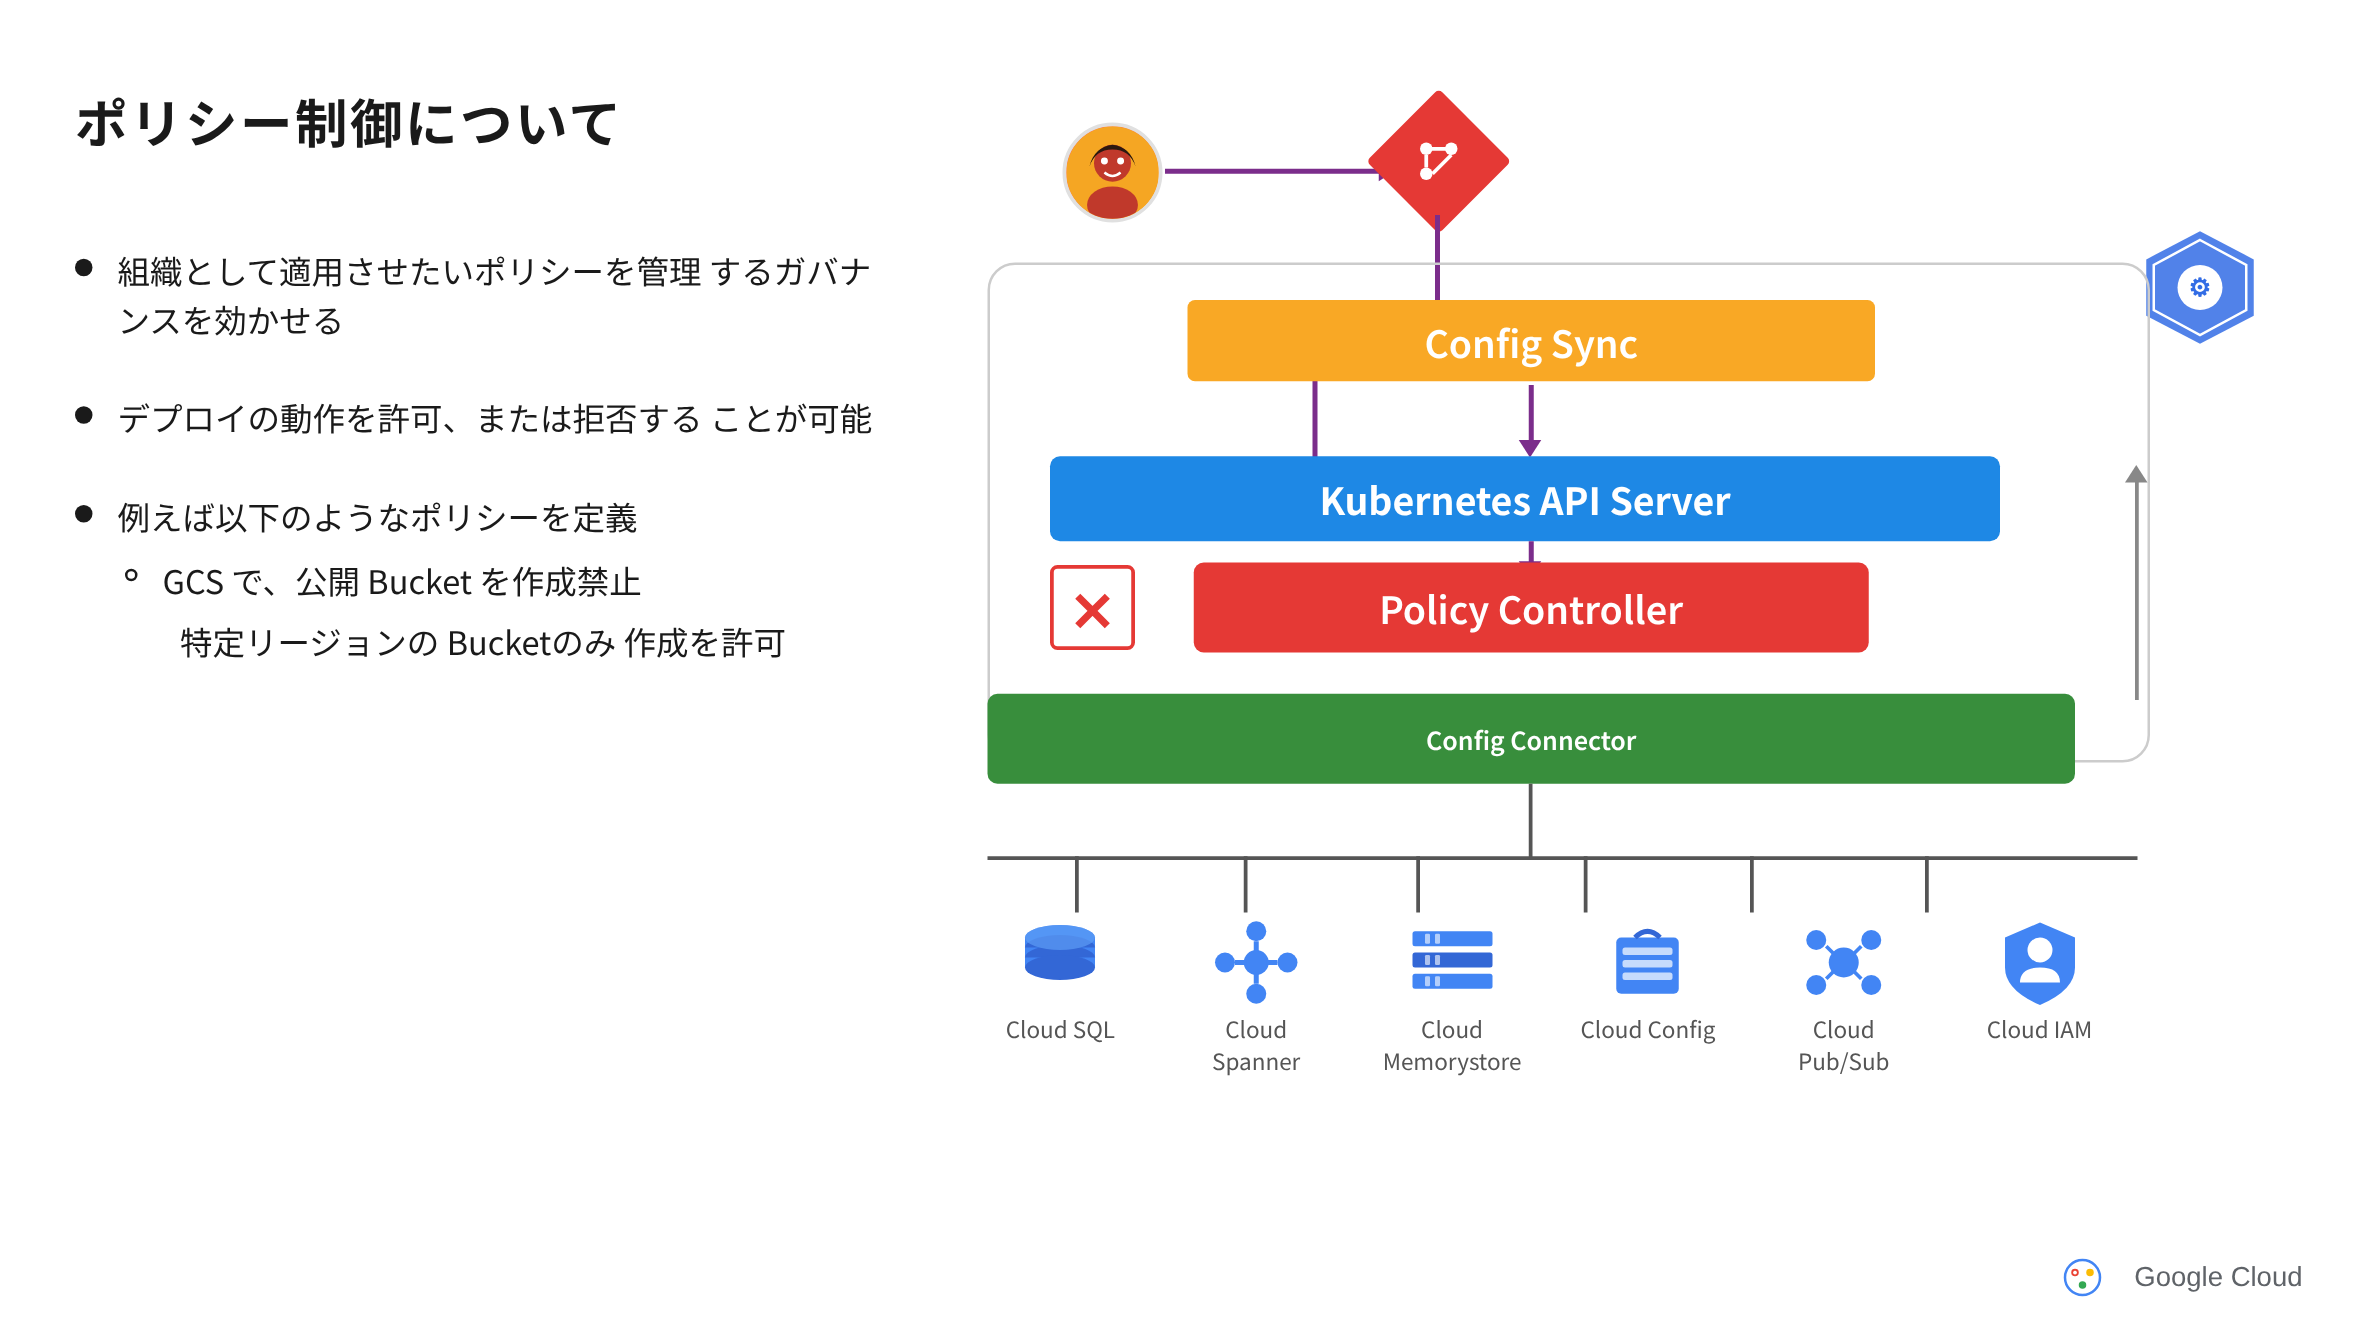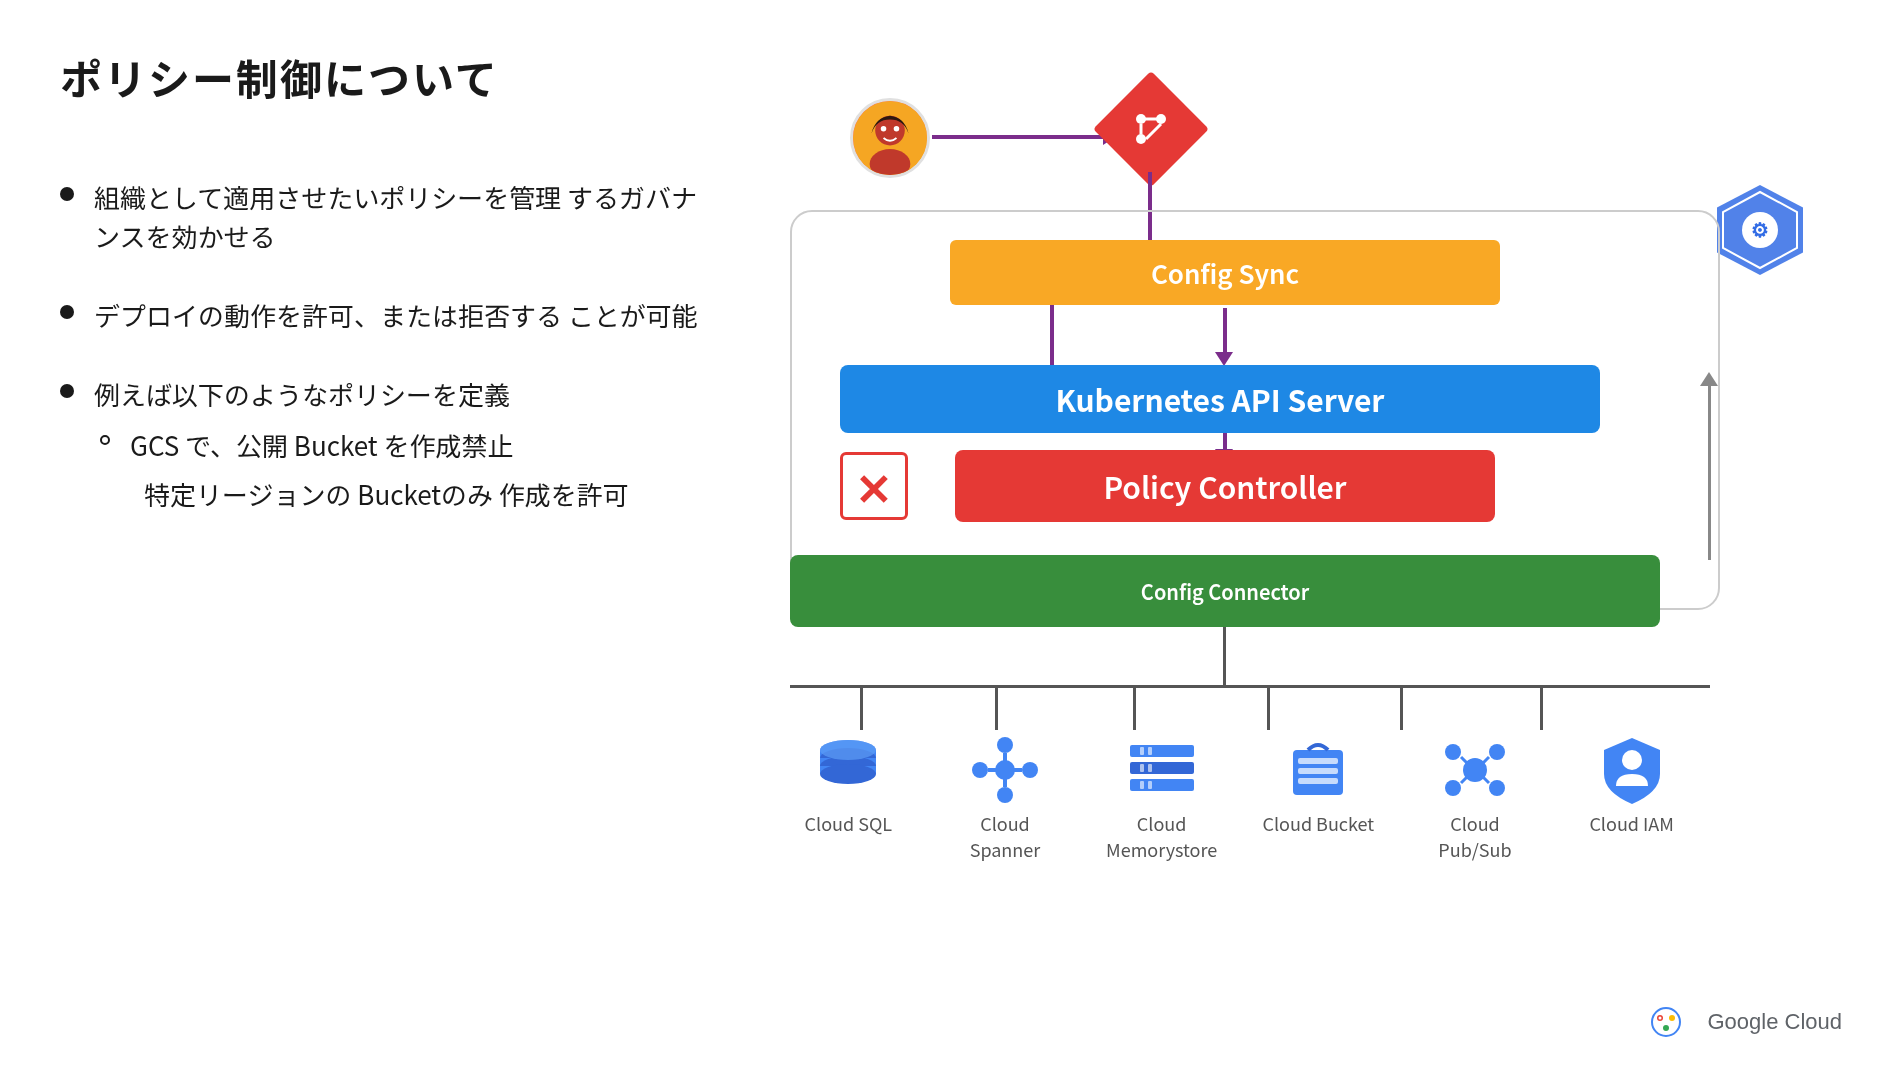--- a/index.html
+++ b/index.html
@@ -9,21 +9,21 @@
       background: #ffffff;
       font-family: 'Noto Sans JP', 'Hiragino Sans', 'Yu Gothic', sans-serif;
       overflow: hidden;
       position: relative;
     }
 
     
     .left-panel {
       position: absolute;
       left: 60px;
-      top: 46px;
+      top: 66px;
       width: 660px;
     }
 
     .page-title {
       font-size: 42px;
       font-weight: 700;
       color: #1a1a1a;
       margin-bottom: 70px;
       letter-spacing: 2px;
     }
@@ -235,21 +235,21 @@
     <div style="position:absolute;left:400px;top:178px;border-top:14px solid #7b2d8b;border-left:9px solid transparent;border-right:9px solid transparent;"></div>
 
     <div style="position:absolute;left:310px;top:195px;width:4px;height:155px;background:#7b2d8b;"></div>
 
     <div style="position:absolute;left:175px;top:346px;width:138px;height:4px;background:#7b2d8b;"></div>
     <div style="position:absolute;left:309px;top:338px;border-left:14px solid #7b2d8b;border-top:9px solid transparent;border-bottom:9px solid transparent;"></div>
 
     <div style="position:absolute;left:50px;top:140px;width:930px;height:400px;border:2.5px solid #cccccc;border-radius:22px;background:transparent;"></div>
 
     <div class="config-sync-bar">
-      <span style="color:white;font-size:26px;font-weight:600;">Config Sync</span>
+      <span style="color:white;font-size:30px;font-weight:600;">Config Sync</span>
     </div>
 
     <div style="position:absolute;left:483px;top:238px;width:4px;height:48px;background:#7b2d8b;"></div>
     <div style="position:absolute;left:475px;top:282px;border-top:14px solid #7b2d8b;border-left:9px solid transparent;border-right:9px solid transparent;"></div>
 
     <div style="position:absolute;left:100px;top:295px;width:760px;height:68px;background:#1e88e5;border-radius:8px;display:flex;align-items:center;justify-content:center;">
       <span style="color:white;font-size:30px;font-weight:700;">Kubernetes API Server</span>
     </div>
 
     <div style="position:absolute;left:483px;top:363px;width:4px;height:20px;background:#7b2d8b;"></div>
@@ -332,21 +332,21 @@
         <svg width="80" height="80" viewBox="0 0 80 80">
 
           <rect x="15" y="20" width="50" height="45" rx="4" fill="#4285f4"></rect>
           <rect x="20" y="28" width="40" height="6" rx="2" fill="white" opacity="0.7"></rect>
           <rect x="20" y="38" width="40" height="6" rx="2" fill="white" opacity="0.7"></rect>
           <rect x="20" y="48" width="40" height="6" rx="2" fill="white" opacity="0.7"></rect>
 
           <path d="M30 20 Q40 10 50 20" stroke="#3367d6" stroke-width="4" fill="none"></path>
         </svg>
         <span style="font-size:18px;color:#555;text-align:center;">Cloud
-Bucket</span>
+Config</span>
       </div>
 
       <div class="service-item">
         <svg width="80" height="80" viewBox="0 0 80 80">
           <circle cx="40" cy="40" r="12" fill="#4285f4"></circle>
           <circle cx="18" cy="22" r="8" fill="#4285f4"></circle>
           <circle cx="62" cy="22" r="8" fill="#4285f4"></circle>
           <circle cx="18" cy="58" r="8" fill="#4285f4"></circle>
           <circle cx="62" cy="58" r="8" fill="#4285f4"></circle>
           <line x1="26" y1="27" x2="33" y2="34" stroke="#4285f4" stroke-width="3"></line>

